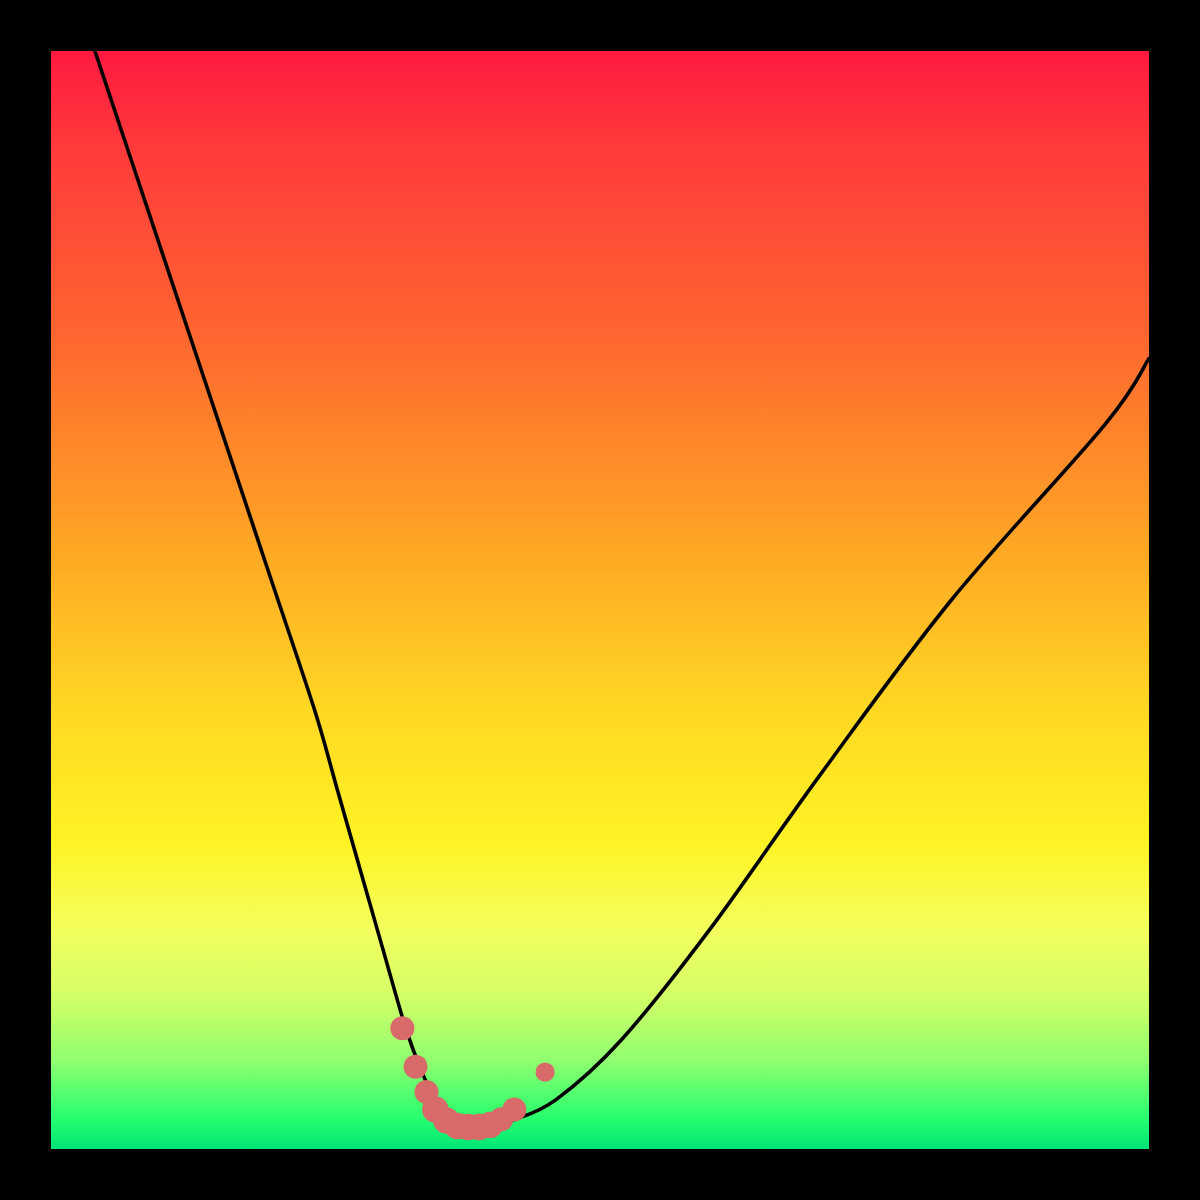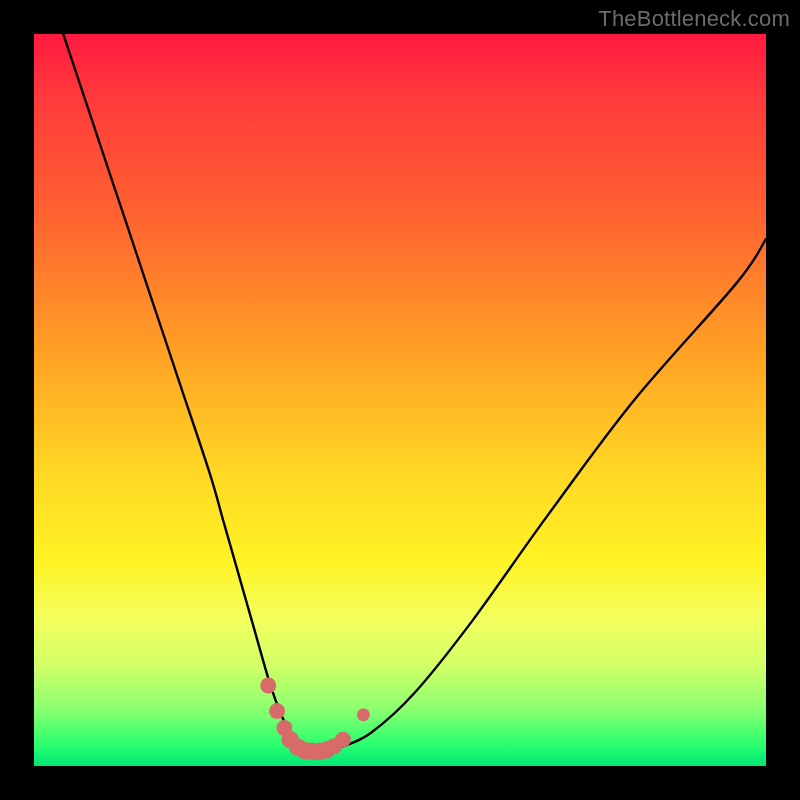--- a/index.html
+++ b/index.html
@@ -54,21 +54,20 @@
     left: 0;
     top: 0;
     width: 732px;
     height: 732px;
   }
 </style>
 </head>
 <body>
 
 <div class="frame">
-  <div class="watermark">TheBottleneck.com</div>
   <div class="plot">
     <svg class="curve" viewBox="0 0 732 732" preserveAspectRatio="none">
       <path id="curve-path" fill="none" stroke="#000000" stroke-width="2.4" stroke-linecap="round" d="M 29.28 0 C 34.160000000000004 14.640000000000006, 48.800000000000004 58.560000000000045, 58.56 87.84000000000003 C 68.32000000000001 117.12000000000002, 78.08 146.39999999999995, 87.84 175.67999999999995 C 97.60000000000001 204.95999999999995, 107.36 234.23999999999998, 117.12 263.52 C 126.88000000000001 292.8, 136.64000000000001 322.08000000000004, 146.4 351.36 C 156.16 380.64, 168.36 416.02, 175.68 439.2 C 183 462.38, 185.44 473.36, 190.32 490.44 C 195.2 507.52, 200.08 524.6, 204.96 541.6800000000001 C 209.84 558.7600000000001, 214.72 575.8399999999999, 219.6 592.92 C 224.48 610, 230.58 631.9599999999999, 234.24 644.16 C 237.9 656.36, 239.12 659.41, 241.56 666.12 C 244 672.83, 246.44000000000003 678.93, 248.88000000000002 684.42 C 251.32000000000002 689.91, 253.76 695.0339999999999, 256.2 699.06 C 258.64 703.086, 261.08 706.014, 263.52 708.576 C 265.96 711.138, 268.4 712.9680000000001, 270.84 714.432 C 273.28 715.896, 275.72 716.8720000000001, 278.16 717.36 C 280.6 717.848, 283.04 717.482, 285.48 717.36 C 287.92 717.238, 289.14 717.36, 292.8 716.628 C 296.46000000000004 715.8960000000001, 300.12 715.896, 307.44 712.968 C 314.76 710.04, 324.52000000000004 708.088, 336.72 699.06 C 348.92 690.0319999999999, 363.56 677.7099999999999, 380.64 658.8 C 397.71999999999997 639.89, 417.24 614.88, 439.2 585.6 C 461.15999999999997 556.32, 485.55999999999995 519.72, 512.4 483.12 C 539.24 446.52, 568.52 405.04, 600.24 366 C 631.96 326.96, 680.76 275.71999999999997, 702.72 248.88 C 724.6800000000001 222.04, 727.12 212.28000000000003, 732 204.96000000000004"></path>
       <g id="markers">
           <circle cx="234.24" cy="651.48" r="8" fill="#d96a6a" stroke="#c95a5a" stroke-width="0"></circle>
           <circle cx="243.024" cy="677.1" r="8" fill="#d96a6a" stroke="#c95a5a" stroke-width="0"></circle>
           <circle cx="250.34400000000002" cy="693.936" r="8" fill="#d96a6a" stroke="#c95a5a" stroke-width="0"></circle>
           <circle cx="256.2" cy="705.648" r="8.8" fill="#d96a6a" stroke="#c95a5a" stroke-width="0"></circle>
           <circle cx="263.52" cy="712.968" r="8.8" fill="#d96a6a" stroke="#c95a5a" stroke-width="0"></circle>
           <circle cx="270.84" cy="716.628" r="8.8" fill="#d96a6a" stroke="#c95a5a" stroke-width="0"></circle>

